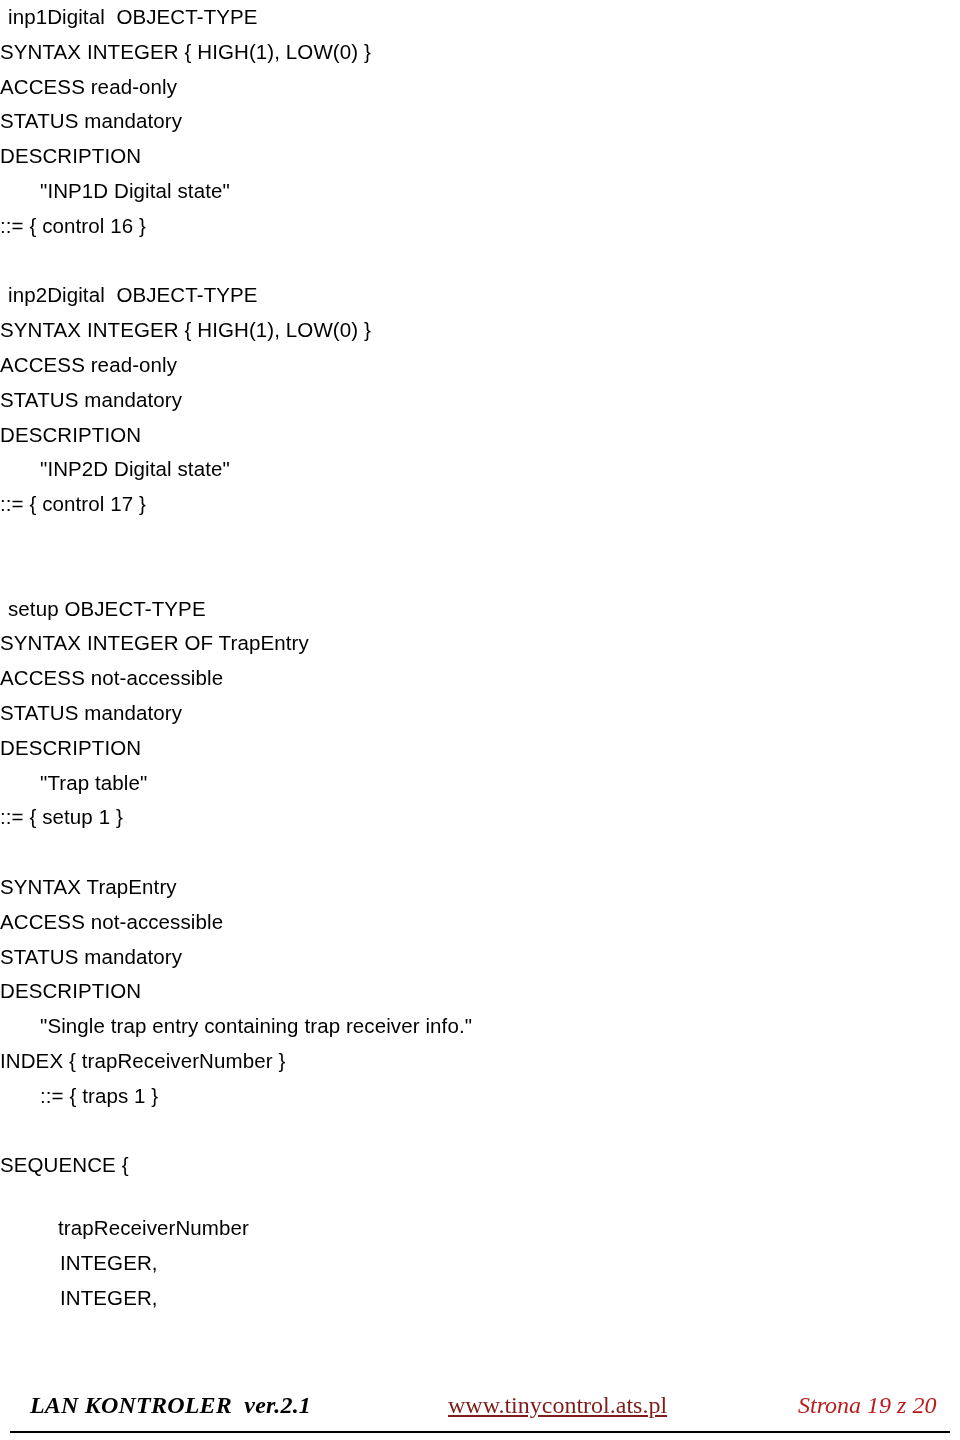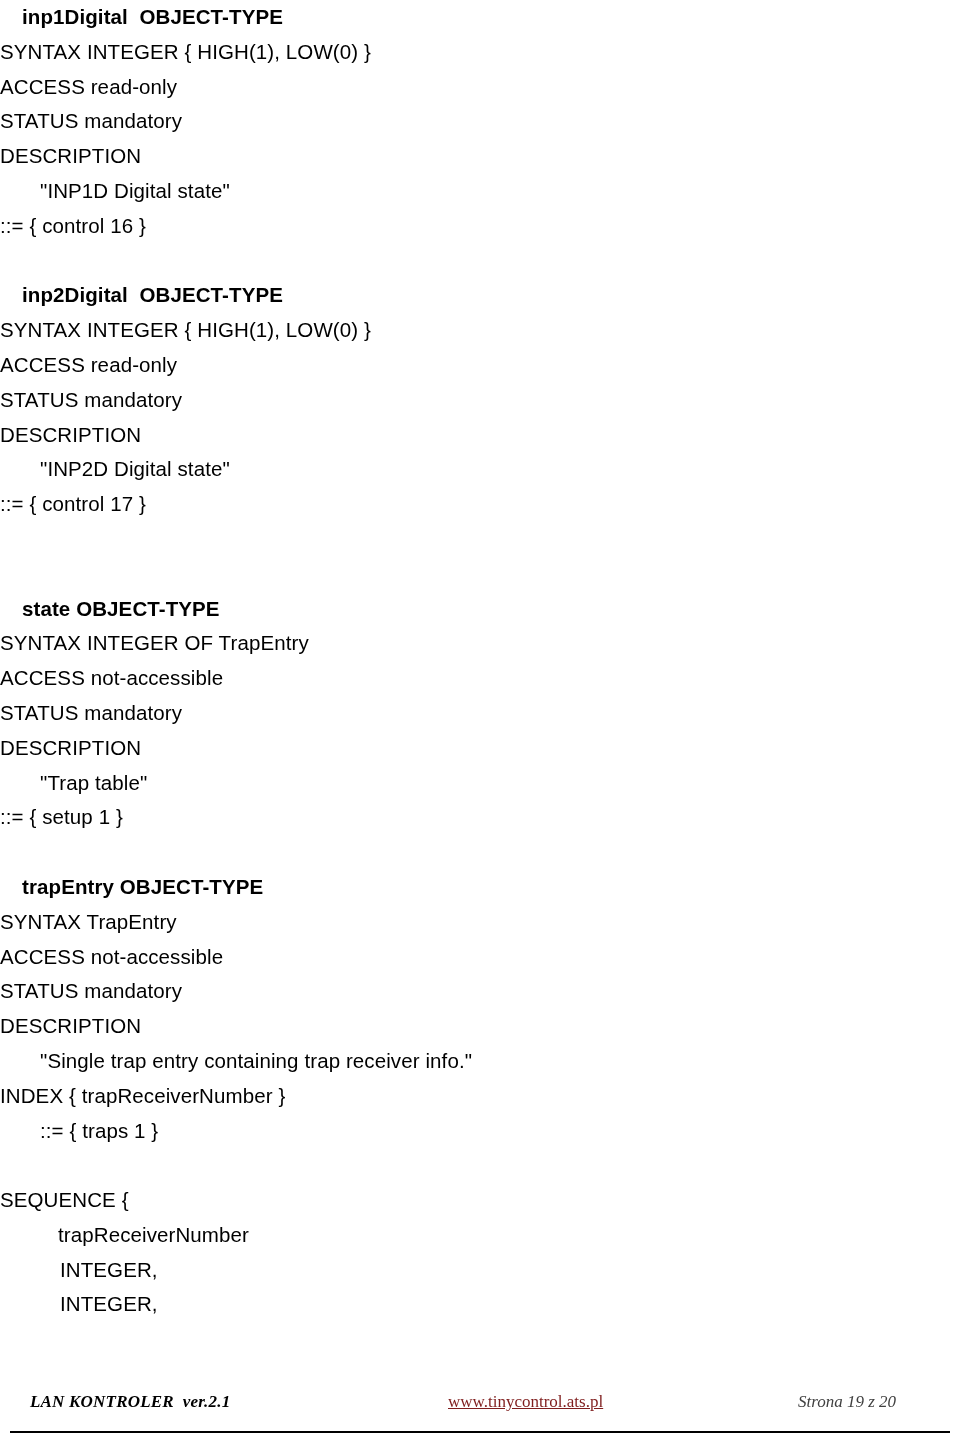--- a/index.html
+++ b/index.html
@@ -35,24 +35,24 @@
 
   .code-line {
     font-family: "Liberation Sans", sans-serif;
     font-size: 20.5px;
     line-height: 34.8px;
     color: #000000;
     white-space: pre;
     letter-spacing: 0.1px;
   }
 
-  .ind-0 { padding-left: 22px; font-weight: bold; }
+  .ind-0 { padding-left: 8px; }
   .ind-1 { }
   .ind-2 { padding-left: 40px; }
-  .ind-3 { padding-left: 58px; }
+  .ind-3 { padding-left: 58px; margin-top: 28px; }
   .ind-4 { padding-left: 60px; }
 
   
   .gap-1 { height: 34.8px; }
   .gap-2 { height: 69.6px; }
 
   
   #page-footer {
     position: absolute;
     left: 0;
@@ -60,21 +60,21 @@
     width: 960px;
     height: 54px;
   }
   #footer-row {
     position: relative;
     height: 44px;
   }
   .footer-cell {
     position: absolute;
     font-family: "Liberation Serif", serif;
-    font-size: 17px;
+    font-size: 24px;
     white-space: pre;
     top: 6px;
   }
   #footer-title {
     left: 30px;
     font-weight: bold;
     font-style: italic;
     color: #000000;
     letter-spacing: 0.2px;
   }
@@ -83,21 +83,21 @@
     font-style: normal;
     font-weight: normal;
     color: #1c1c8c;
     text-decoration: underline;
     cursor: pointer;
   }
   #footer-pageno {
     left: 798px;
     font-style: italic;
     font-weight: normal;
-    color: #404040;
+    color: #b91c1c;
   }
   #footer-rule {
     position: absolute;
     left: 10px;
     top: 45px;
     width: 940px;
     height: 0;
     border-top: 2.5px solid #000000;
   }
 </style>
@@ -121,31 +121,30 @@
         <div class="code-line ind-0">inp2Digital  OBJECT-TYPE</div>
         <div class="code-line ind-1">SYNTAX INTEGER { HIGH(1), LOW(0) }</div>
         <div class="code-line ind-1">ACCESS read-only</div>
         <div class="code-line ind-1">STATUS mandatory</div>
         <div class="code-line ind-1">DESCRIPTION</div>
         <div class="code-line ind-2">"INP2D Digital state"</div>
         <div class="code-line ind-1">::= { control 17 }</div>
       </div>
       <div class="gap-2"></div>
       <div>
-        <div class="code-line ind-0">state OBJECT-TYPE</div>
+        <div class="code-line ind-0">setup OBJECT-TYPE</div>
         <div class="code-line ind-1">SYNTAX INTEGER OF TrapEntry</div>
         <div class="code-line ind-1">ACCESS not-accessible</div>
         <div class="code-line ind-1">STATUS mandatory</div>
         <div class="code-line ind-1">DESCRIPTION</div>
         <div class="code-line ind-2">"Trap table"</div>
         <div class="code-line ind-1">::= { setup 1 }</div>
       </div>
       <div class="gap-1"></div>
       <div>
-        <div class="code-line ind-0">trapEntry OBJECT-TYPE</div>
         <div class="code-line ind-1">SYNTAX TrapEntry</div>
         <div class="code-line ind-1">ACCESS not-accessible</div>
         <div class="code-line ind-1">STATUS mandatory</div>
         <div class="code-line ind-1">DESCRIPTION</div>
         <div class="code-line ind-2">"Single trap entry containing trap receiver info."</div>
         <div class="code-line ind-1">INDEX { trapReceiverNumber }</div>
         <div class="code-line ind-2">::= { traps 1 }</div>
       </div>
       <div class="gap-1"></div>
       <div>

